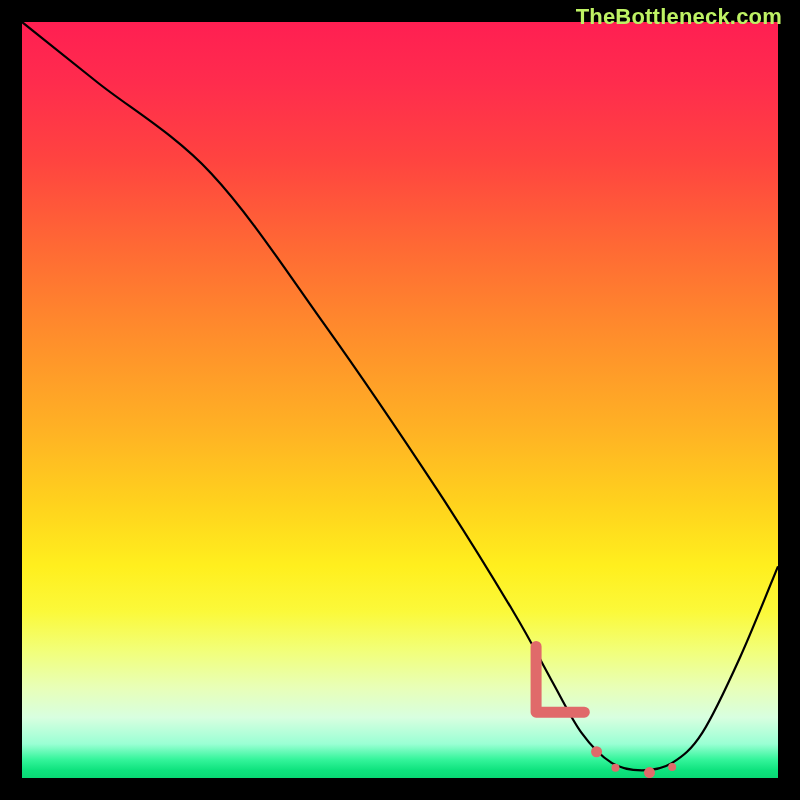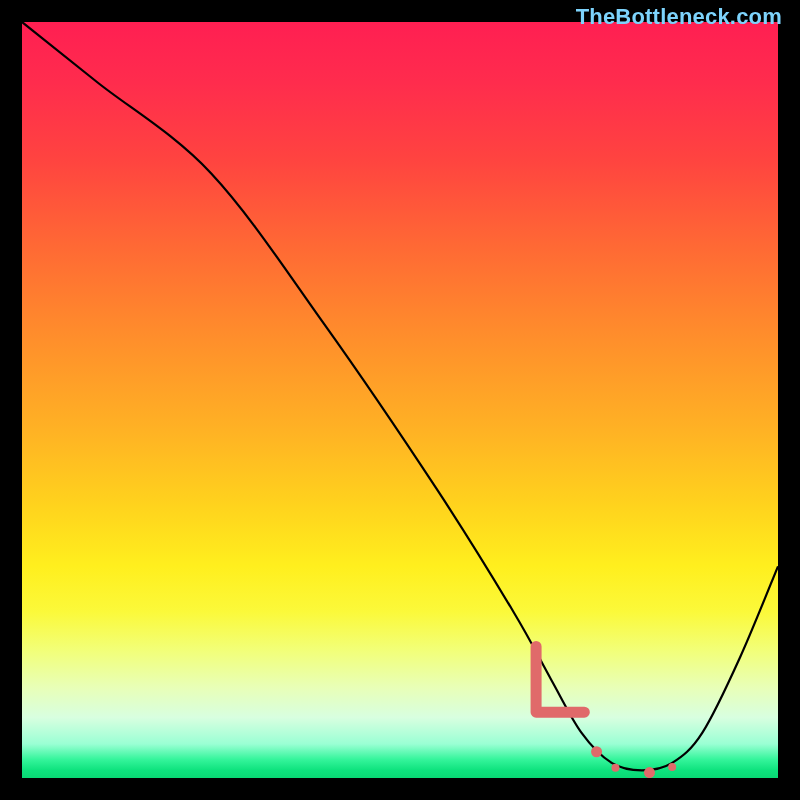--- a/index.html
+++ b/index.html
@@ -10,21 +10,21 @@
     height: 800px;
     background: #000;
   }
   .watermark {
     position: absolute;
     top: 4px;
     right: 18px;
     font-family: Arial, Helvetica, sans-serif;
     font-size: 22px;
     font-weight: 600;
-    color: #7dd3fc;
+    color: #bef264;
     letter-spacing: 0.2px;
     z-index: 50;
   }
   .plot-area {
     position: absolute;
     left: 22px;
     top: 22px;
     width: 756px;
     height: 756px;
     overflow: hidden;

